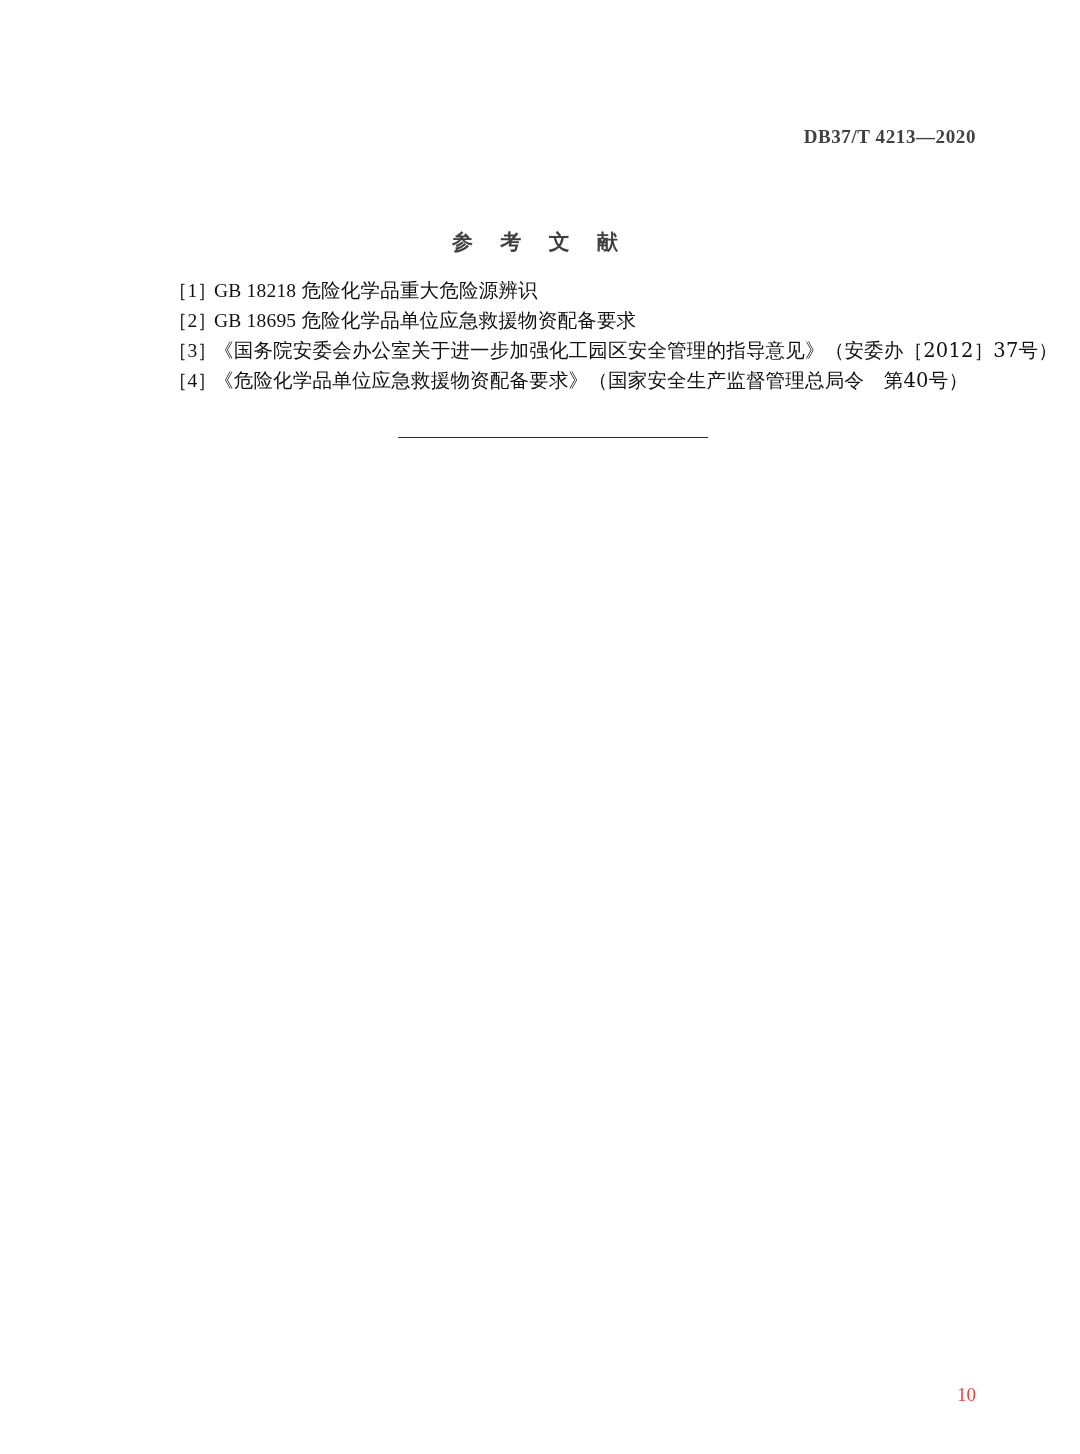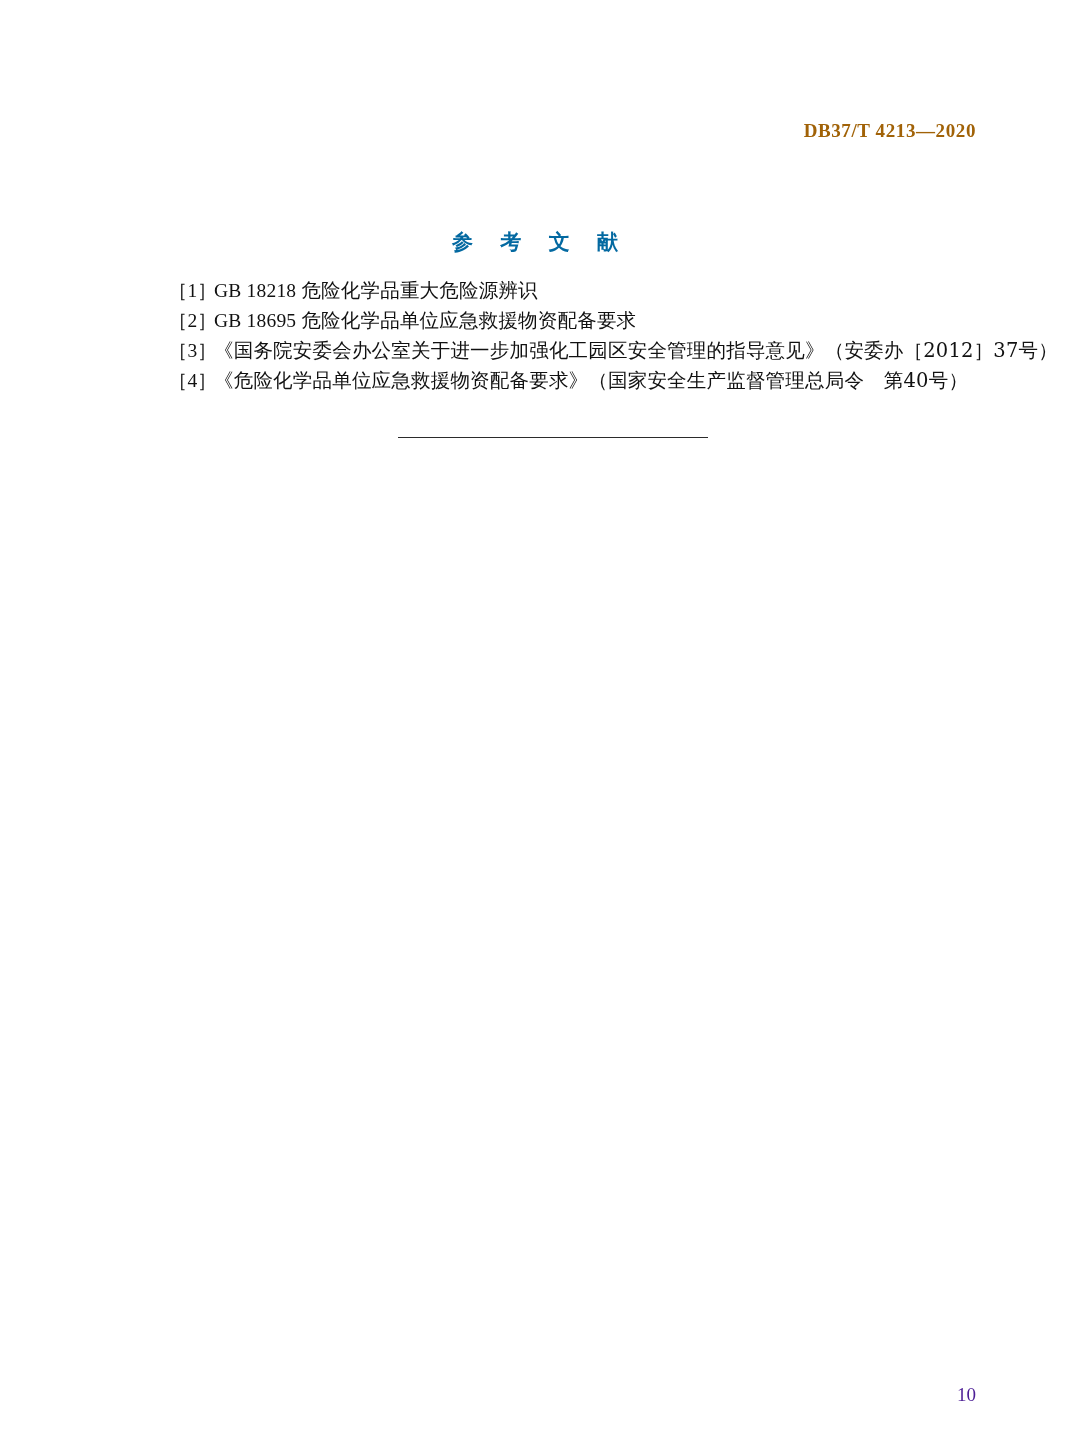--- a/index.html
+++ b/index.html
@@ -20,42 +20,42 @@
     position: absolute;
     top: 0;
     left: 0;
     width: 1080px;
     height: 1454px;
   }
 
   
   .doc-header {
     position: absolute;
-    top: 120px;
+    top: 126px;
     right: 104px;
     font-family: "Liberation Serif", "DejaVu Serif", serif;
     font-size: 19px;
     letter-spacing: 0.6px;
     font-weight: 700;
-    color: #a16207;
+    color: #404040;
     white-space: nowrap;
   }
 
   
   .section-title {
     position: absolute;
     top: 228px;
     left: 0;
     width: 1080px;
     text-align: center;
     font-family: "DejaVu Serif", "Liberation Serif", serif;
     font-size: 21px;
     font-weight: 700;
     letter-spacing: 10px;
-    color: #0369a1;
+    color: #404040;
   }
 
   
   .ref-list {
     position: absolute;
     top: 276px;
     left: 168px;
     width: 840px;
   }
   .ref-item {
@@ -91,21 +91,21 @@
     border-top: 1px solid #2b2b2b;
   }
 
   
   .page-number {
     position: absolute;
     bottom: 48px;
     right: 104px;
     font-family: "Liberation Serif", "DejaVu Serif", serif;
     font-size: 19px;
-    color: #4c1d95;
+    color: #ef4444;
   }
 </style>
 </head>
 <body>
 
 <div class="page">
 
   <div class="doc-header">DB37/T 4213—2020</div>
 
   <div class="section-title">参 考 文 献</div>

